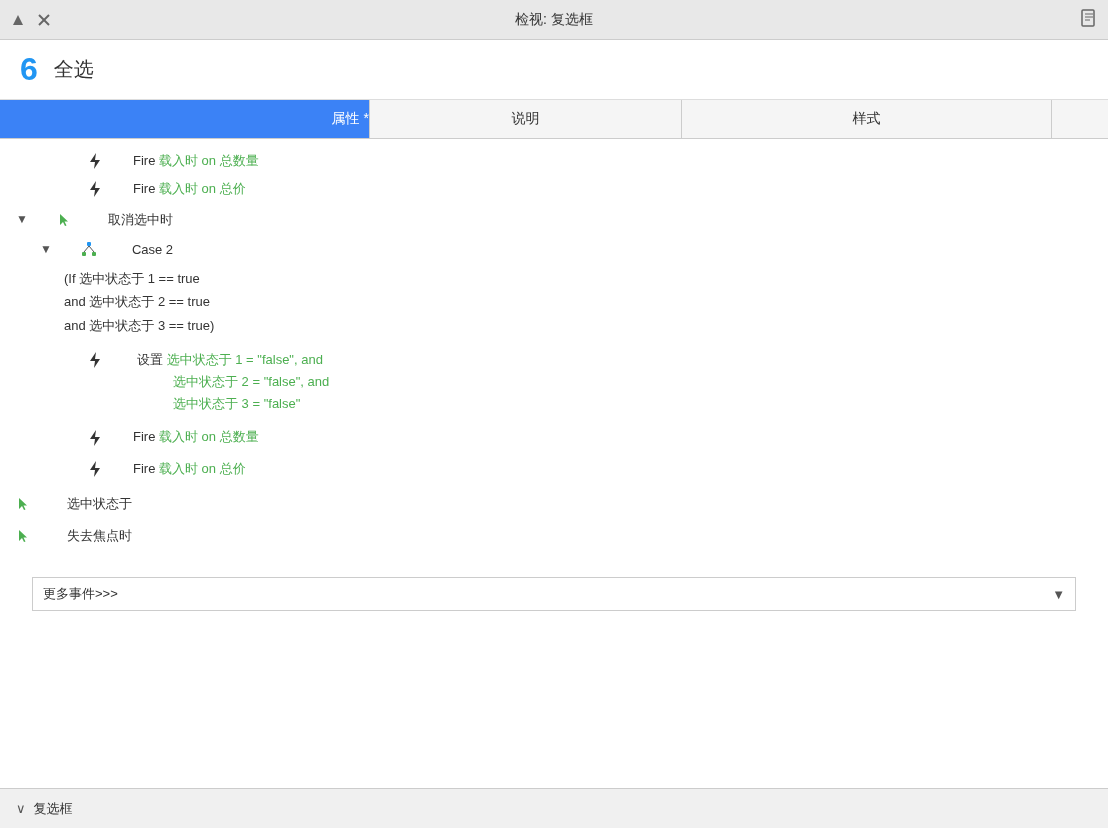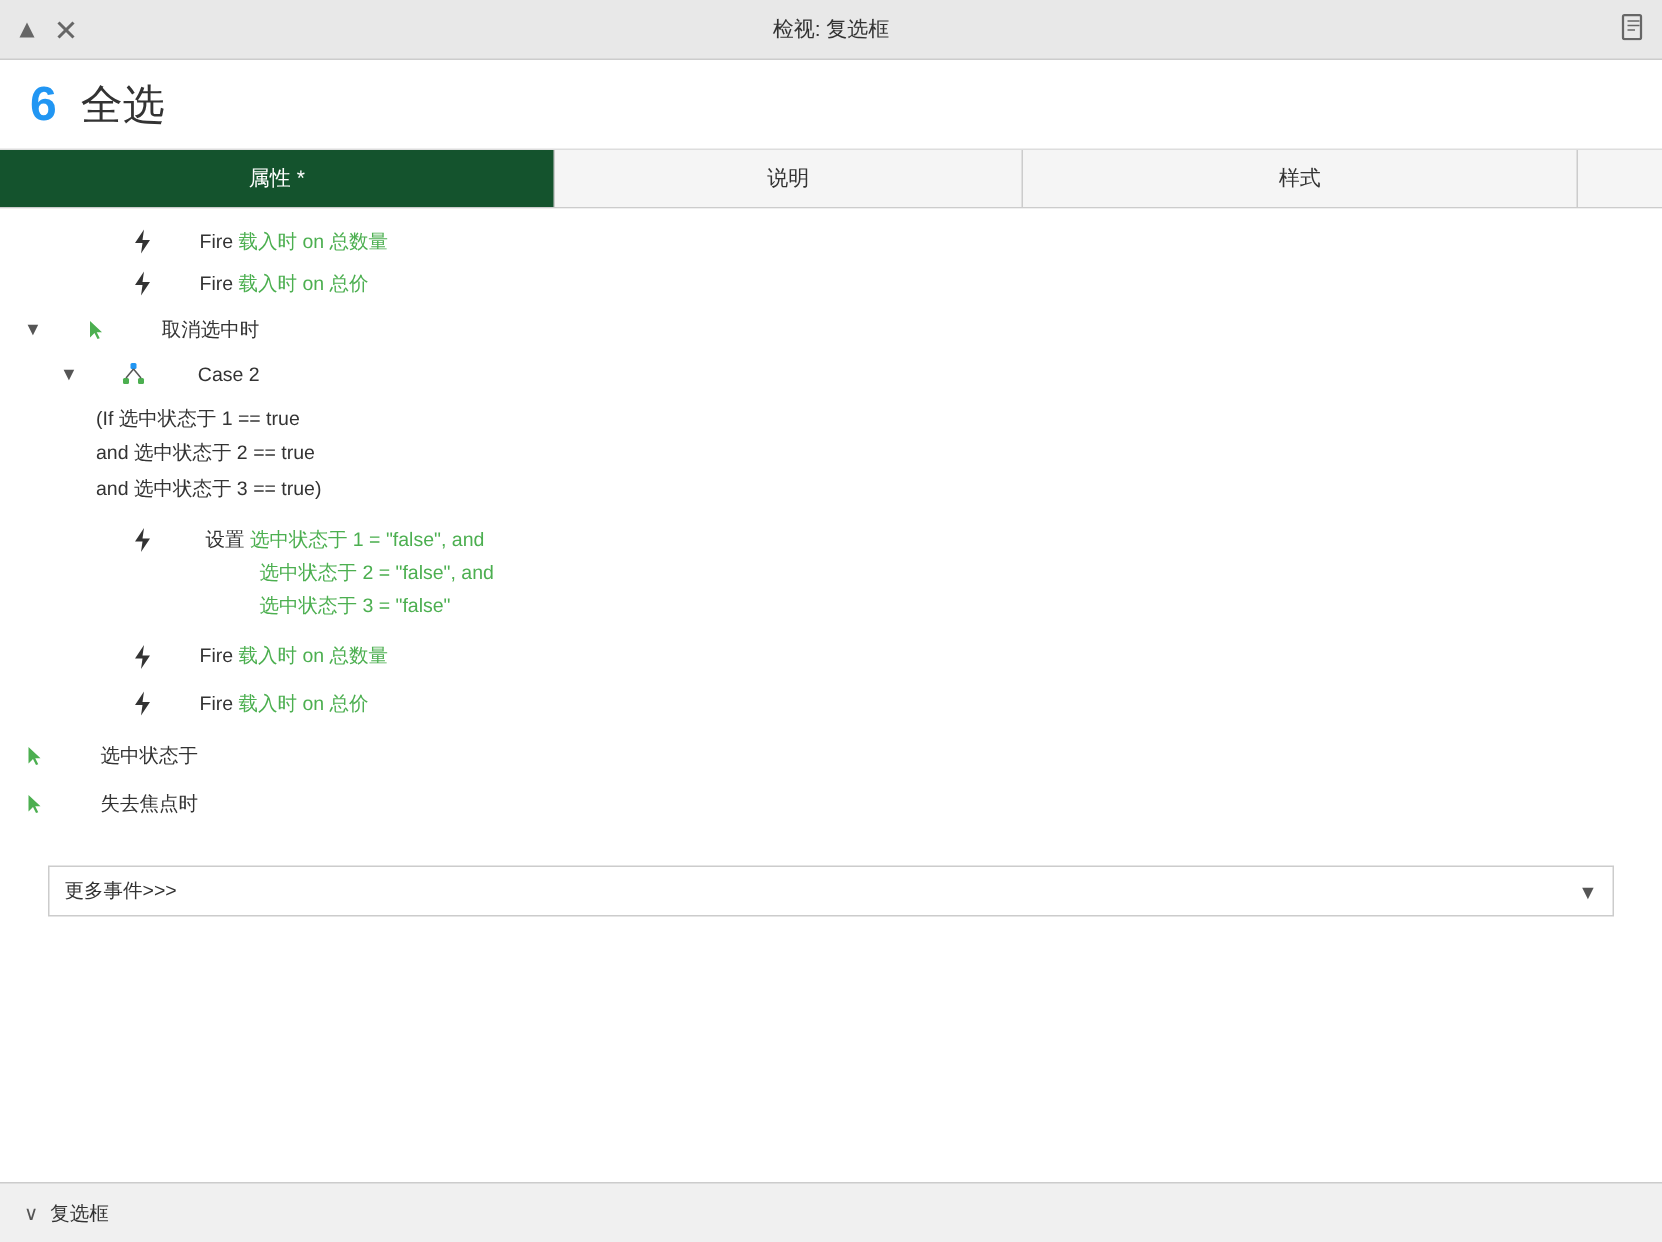--- a/index.html
+++ b/index.html
@@ -58,42 +58,43 @@
       padding: 0 20px;
       border-bottom: 1px solid #ddd;
     }
     .page-number {
       font-size: 32px;
       color: #2196F3;
       font-weight: bold;
       margin-right: 16px;
     }
     .page-title {
-      font-size: 28px;
+      font-size: 20px;
       color: #333;
       font-weight: normal;
     }
 
     
     .tabs {
       display: flex;
       background: #f5f5f5;
       border-bottom: 1px solid #ccc;
     }
     .tab {
       padding: 10px 0;
       text-align: center;
       cursor: pointer;
       color: #333;
       font-size: 14px;
       border-right: 1px solid #ccc;
     }
     .tab.active {
-      background: #14532d;
+      background: #3b82f6;
       color: #fff;
+      text-align: right;
     }
     .tab-properties { width: 370px; }
     .tab-description { width: 312px; }
     .tab-style { width: 370px; }
     .tab-asterisk {
       color: #fff;
       margin-left: 4px;
     }
 
     

